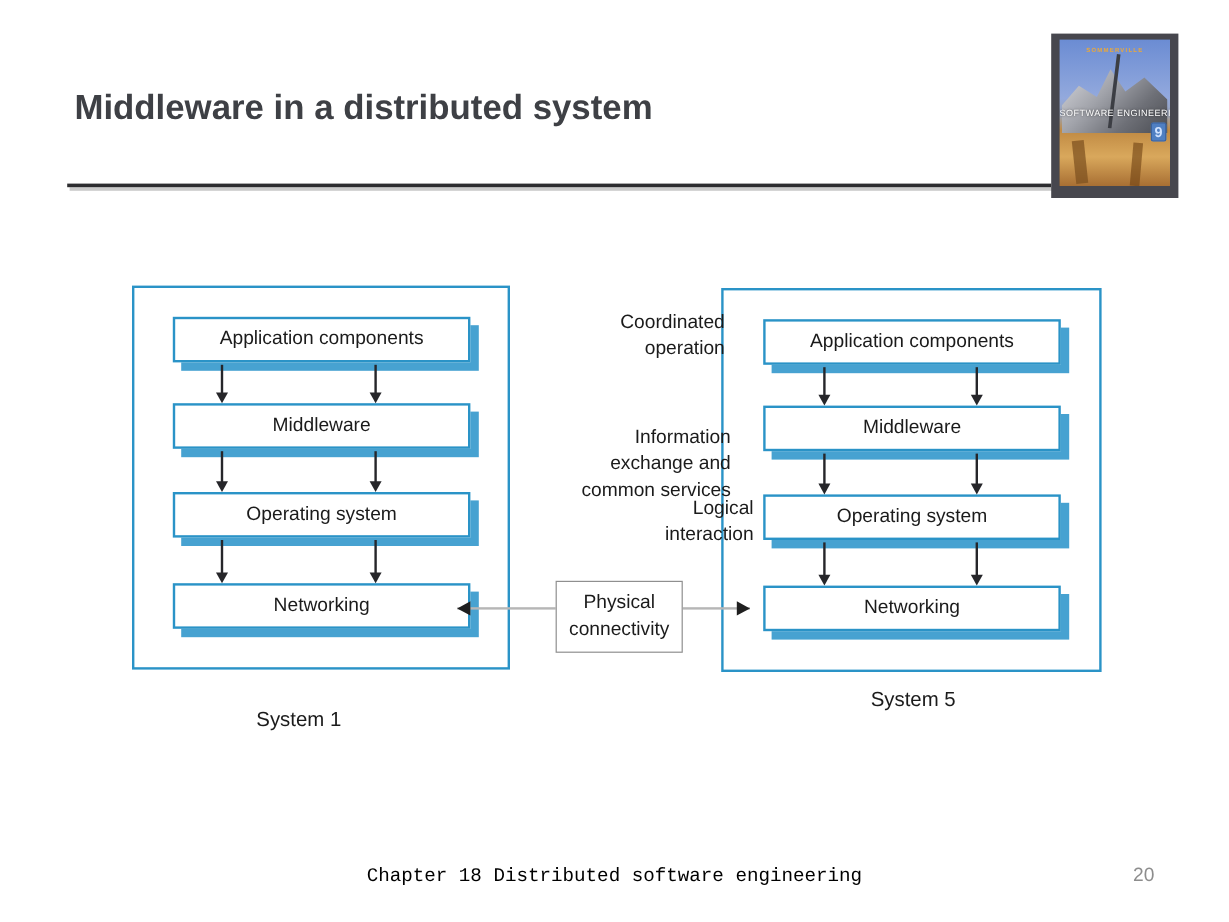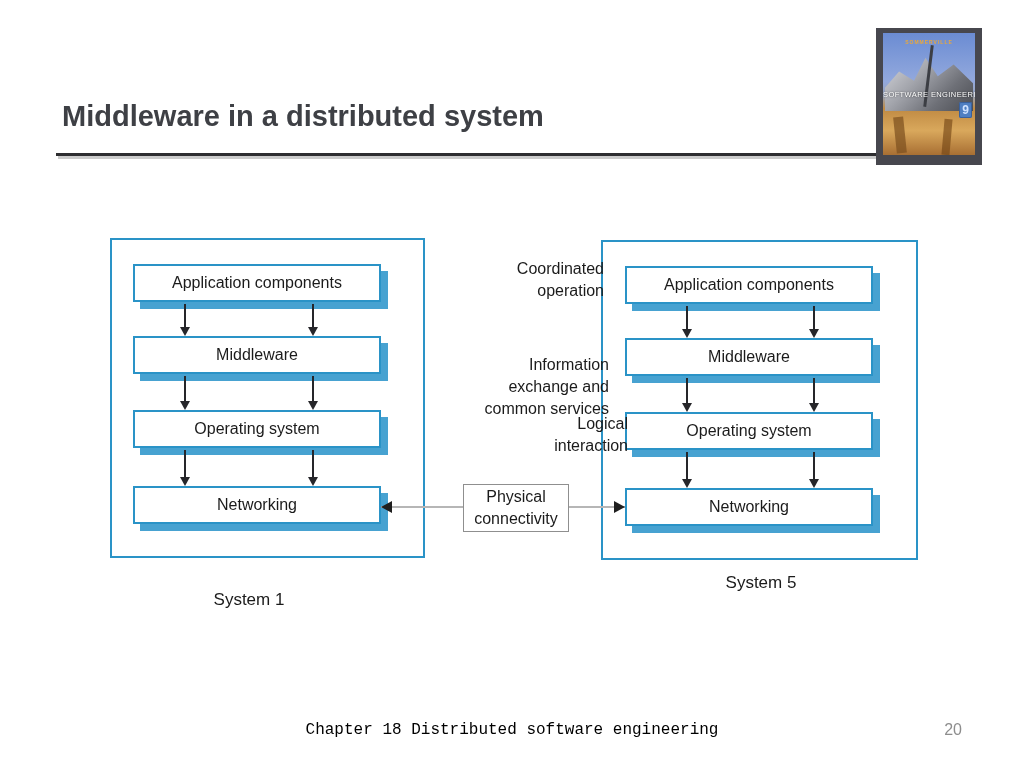--- a/index.html
+++ b/index.html
@@ -4,21 +4,21 @@
 <style>
   html,body { margin:0; padding:0; background:#ffffff; }
   .slide {
     position:relative; width:1024px; height:768px; background:#ffffff;
     font-family:"Liberation Sans", sans-serif; overflow:hidden;
   }
 
   
   .title {
     position:absolute; left:62px; top:74px; width:780px;
-    font-size:29px; font-weight:bold; color:#3e4045; letter-spacing:0;margin-top:26px;
+    font-size:29px; font-weight:bold; color:#3e4045; letter-spacing:0;
   }
   .title-rule {
     position:absolute; left:56px; top:153px; width:820px; height:3px;
     background:#2d2d30; box-shadow:2px 3px 0 rgba(140,140,140,0.45);
   }
 
   
   .cover { position:absolute; left:876px; top:28px; width:106px; height:137px; background:#47474e; }
   .cover-inner {
     position:absolute; left:7px; top:5px; width:92px; height:122px; overflow:hidden;
@@ -48,21 +48,21 @@
   }
 
   
   .system {
     position:absolute; background:#ffffff; border:2px solid #2a93c7; z-index:1;
   }
   .layer {
     position:absolute; width:248px; height:38px; box-sizing:border-box;
     background:#ffffff; border:2px solid #2a93c7; box-shadow:7px 7px 0 #47a2d1;
     display:flex; align-items:center; justify-content:center;
-    font-size:16px; color:#1b1b1b; z-index:2;
+    font-size:16px; color:#1b1b1b; z-index:2;margin-left:11px;
   }
   .varrow { position:absolute; width:12px; z-index:3; }
   .varrow::before {
     content:""; position:absolute; left:50%; top:0; bottom:8px; width:2px;
     transform:translateX(-1px); background:#26262a;
   }
   .varrow::after {
     content:""; position:absolute; left:50%; bottom:0; width:0; height:0;
     transform:translateX(-50%);
     border-left:5px solid transparent; border-right:5px solid transparent;
@@ -77,21 +77,21 @@
     content:""; position:absolute; left:0; top:-5px; width:0; height:0;
     border-top:6px solid transparent; border-bottom:6px solid transparent;
     border-right:11px solid #1f1f1f;
   }
   .hconn::after {
     content:""; position:absolute; right:0; top:-5px; width:0; height:0;
     border-top:6px solid transparent; border-bottom:6px solid transparent;
     border-left:11px solid #1f1f1f;
   }
   .phys-box {
-    position:absolute; left:463px; top:484px; width:106px; height:48px; box-sizing:border-box;
+    position:absolute; left:463px; top:484px; width:106px; height:60px; box-sizing:border-box;
     background:#ffffff; border:1px solid #8f8f8f; z-index:4;
     display:flex; align-items:center; justify-content:center; text-align:center;
     font-size:16px; line-height:22px; color:#1b1b1b; white-space:pre-line;
   }
   .syslabel {
     position:absolute; width:120px; text-align:center;
     font-size:17px; color:#1b1b1b;
   }
 
   

